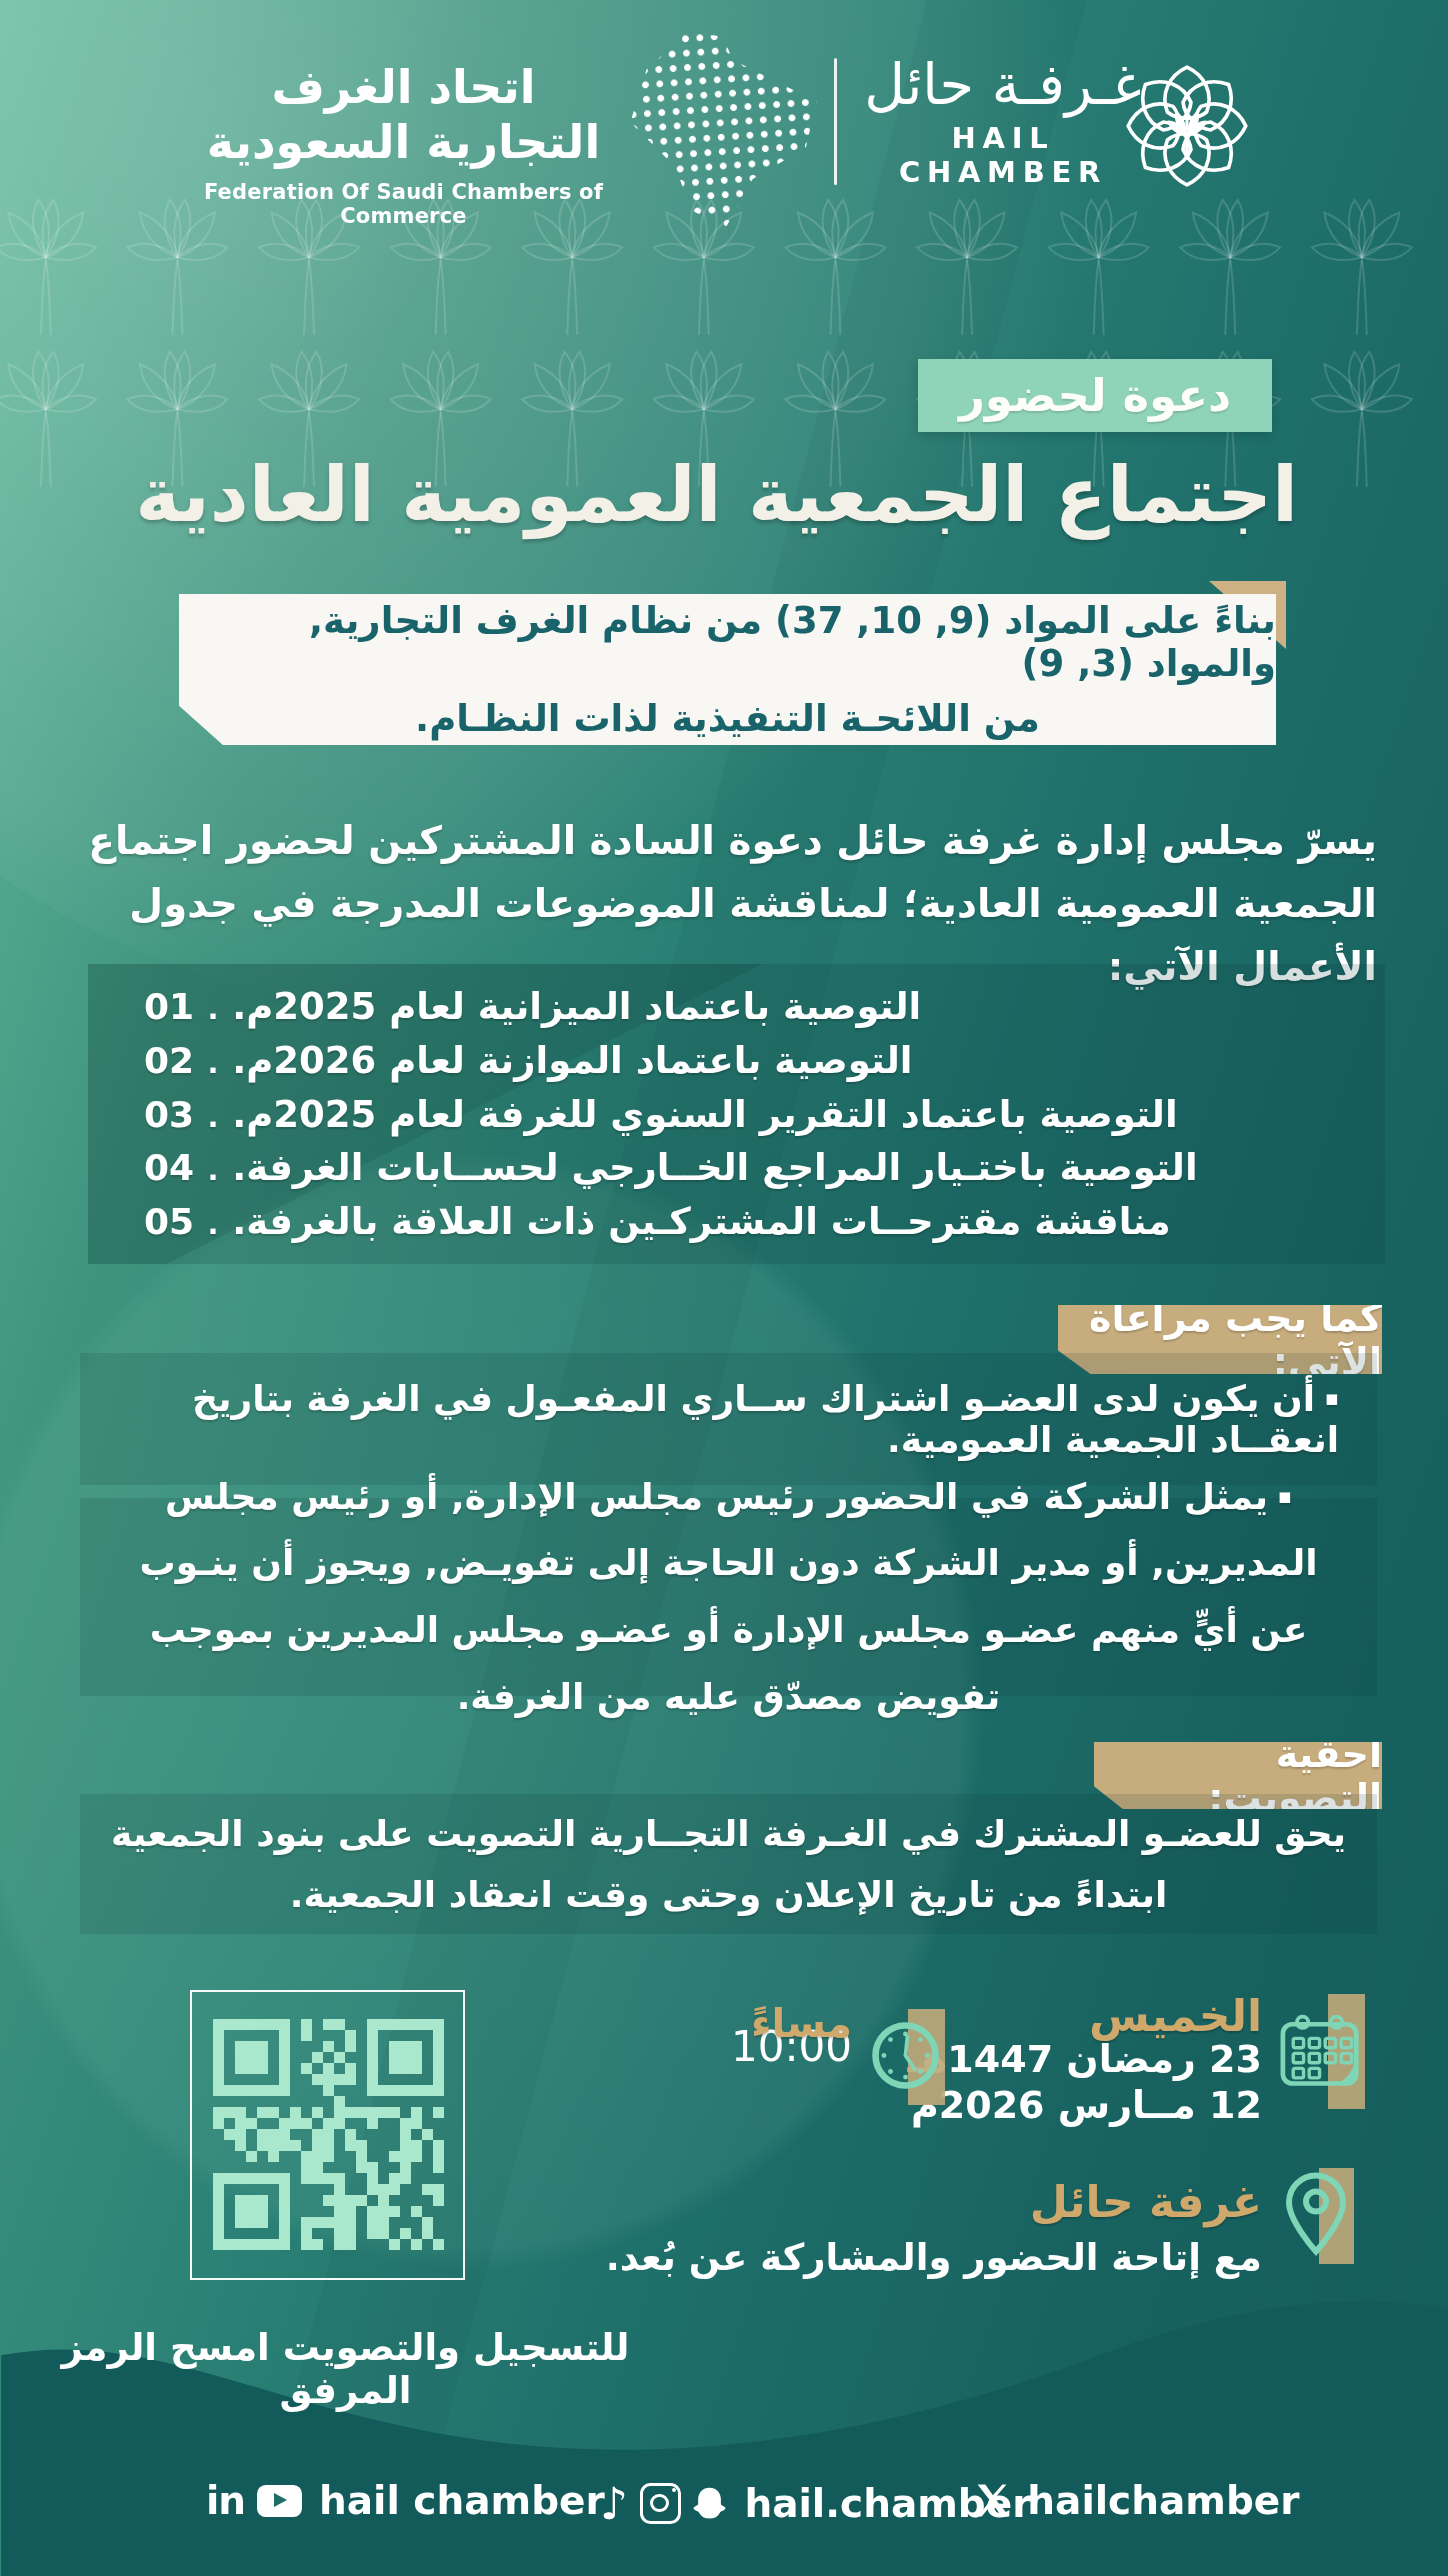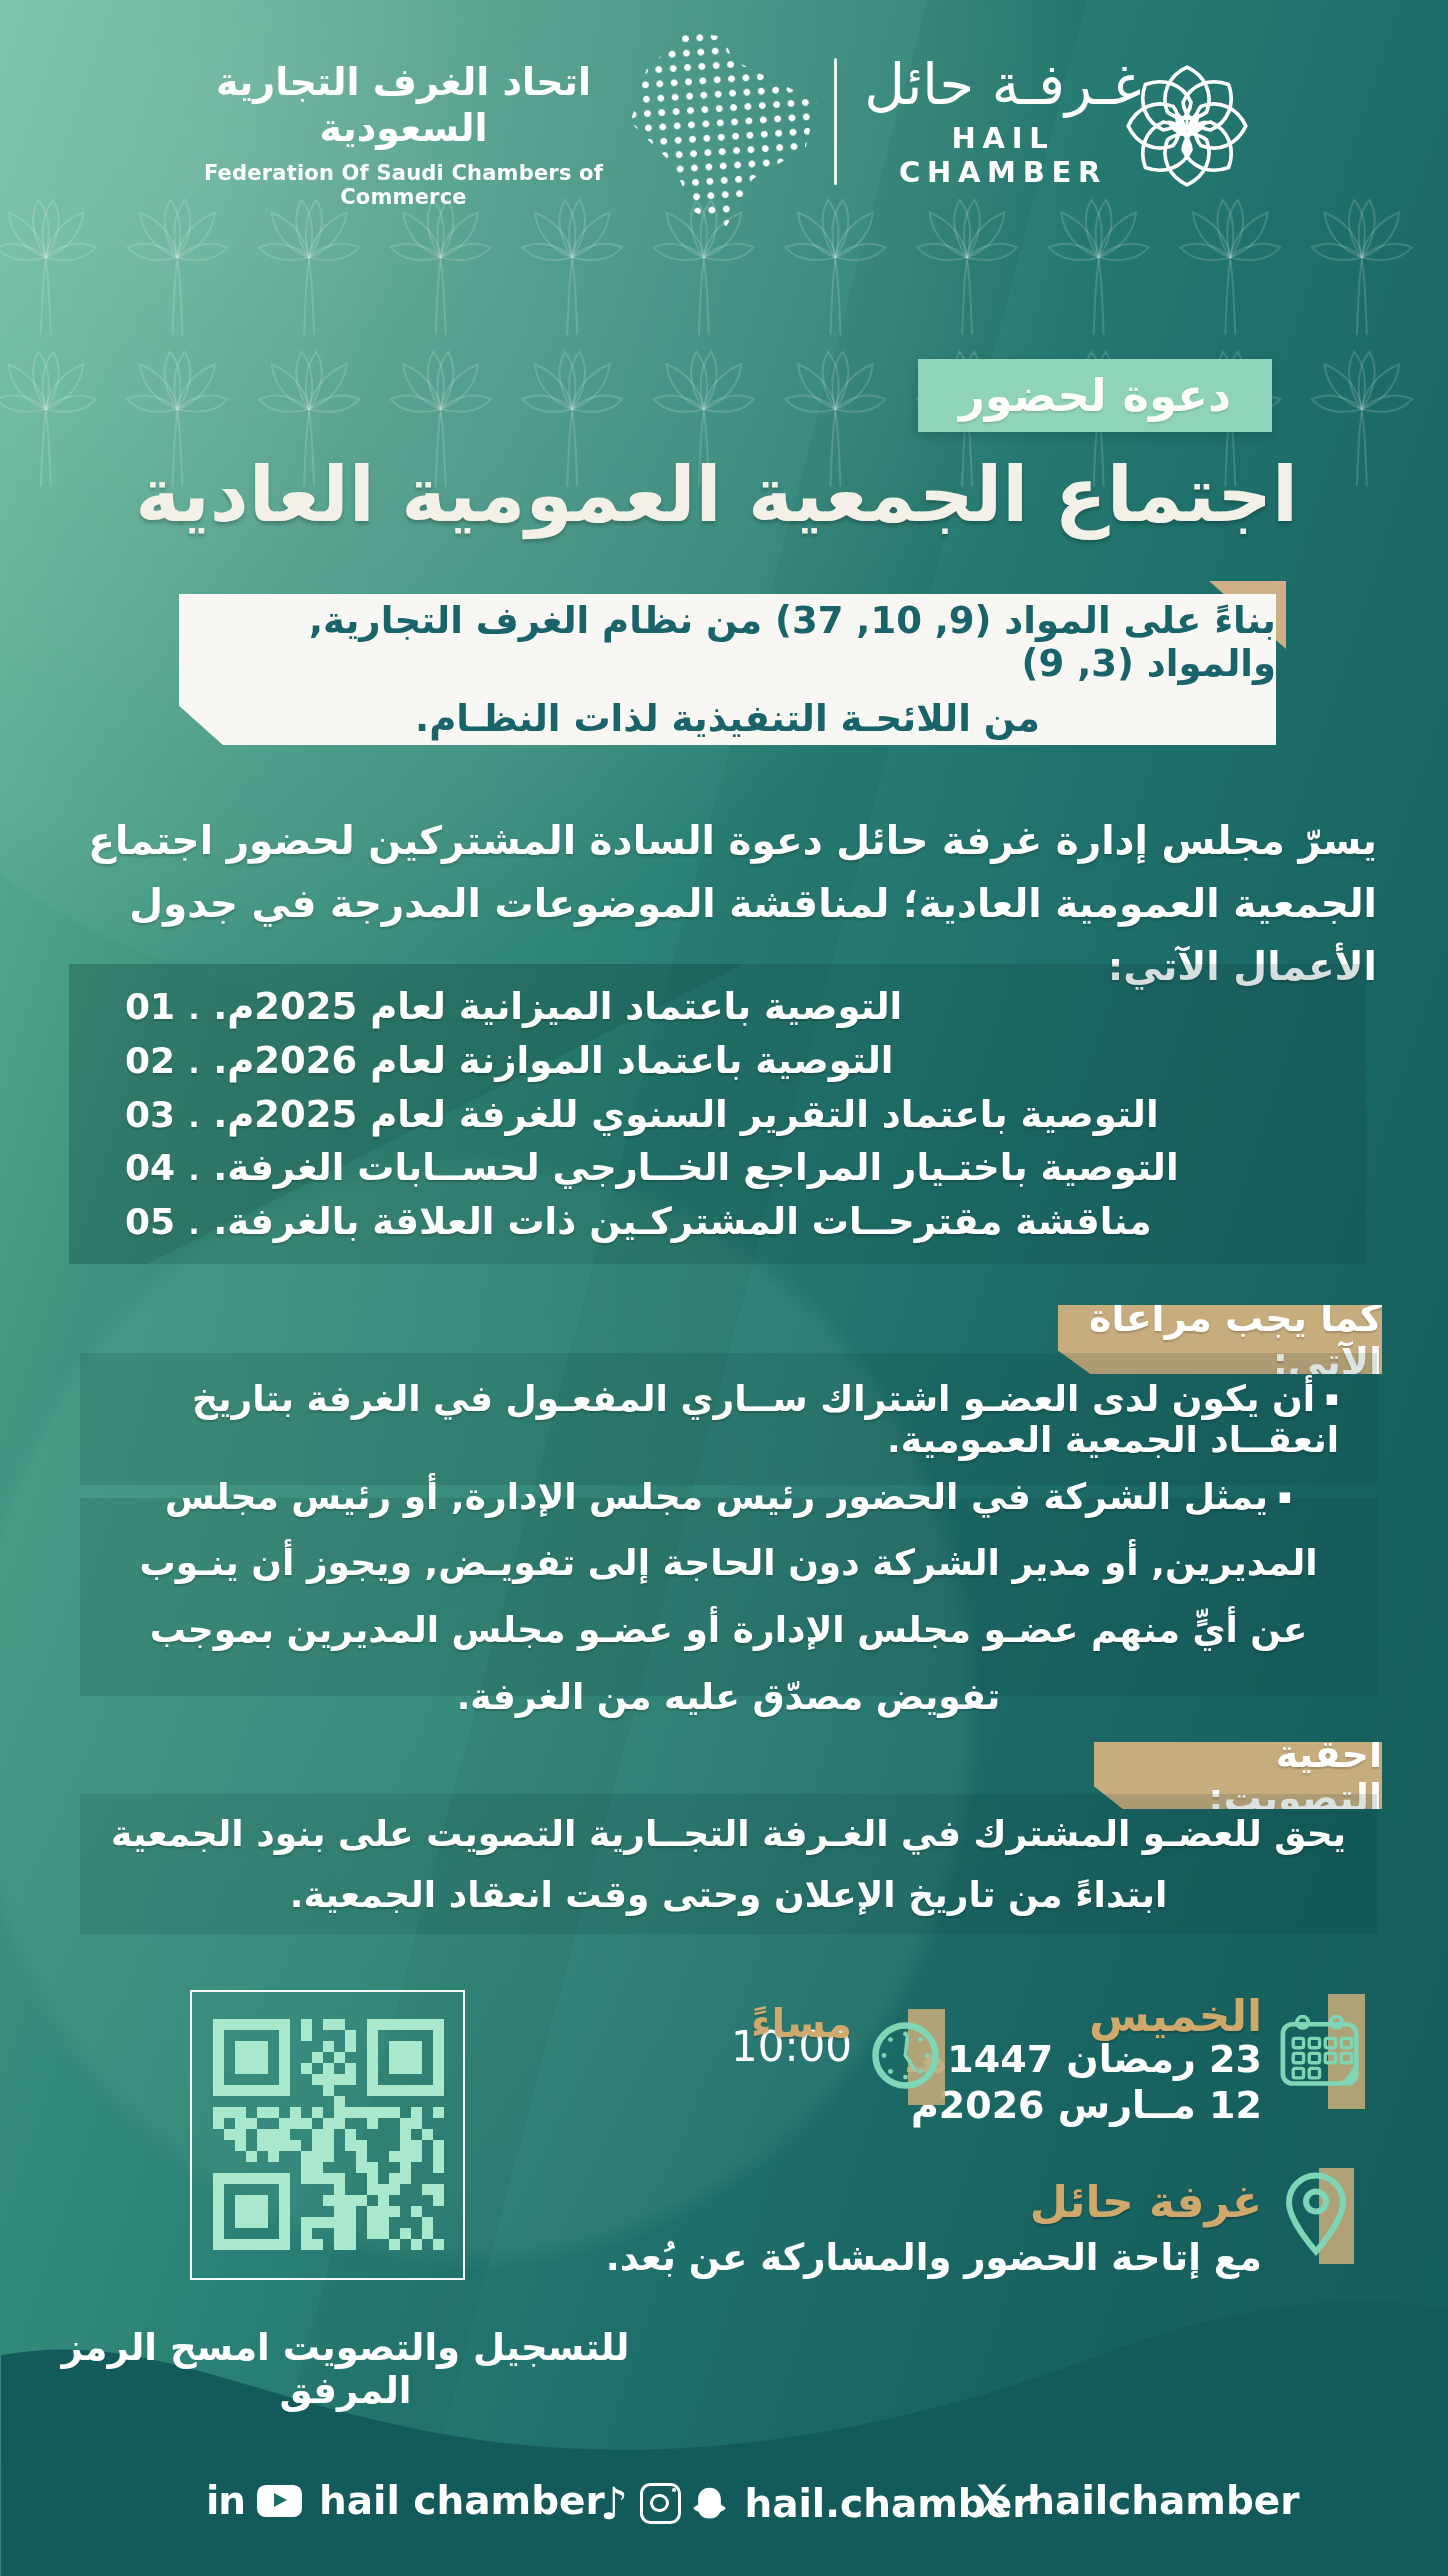--- a/index.html
+++ b/index.html
@@ -11,21 +11,21 @@
   .bg-sweep{left:-288px;top:-336px;width:1442px;height:1346px;border-radius:50%;
     background:radial-gradient(circle at 35% 35%, rgba(255,255,255,.20), rgba(255,255,255,.07) 55%, transparent 68%);}
   .bg-blob{left:-250px;top:923px;width:1442px;height:1576px;border-radius:50%;
     background:radial-gradient(closest-side, rgba(160,220,190,.13), rgba(160,220,190,.09) 68%, transparent 71%);}
   .bg-diag{left:0;top:0;width:1449px;height:2576px;background:rgba(0,34,32,.05);
     clip-path:polygon(64% 0,75% 0,28% 100%,17% 100%);}
   .bottom-wave{left:0;top:2240px;}
   .palm-band{left:0;top:190px;opacity:.95;}
   
   .fed-logo{left:197px;top:60px;width:413px;text-align:center;color:#fff;}
-  .fed-ar{font-size:38px;font-weight:800;line-height:1.2;}
+  .fed-ar{font-size:46px;font-weight:800;line-height:1.2;}
   .fed-en{font-size:21px;font-weight:700;margin-top:9.6px;letter-spacing:0.2px;}
   .map-dots{left:627px;top:29px;width:197px;height:197px;transform:rotate(-4deg);
     background:radial-gradient(circle, #fff 3px, transparent 3.7px);background-size:14.4px 14.4px;
     clip-path:polygon(34% 0%,52% 4%,56% 16%,97% 40%,90% 63%,62% 77%,47% 100%,30% 91%,23% 68%,2% 44%,12% 18%);}
   .hdr-divider{left:834px;top:58px;width:2.9px;height:127px;background:rgba(255,255,255,.9);border-radius:1.9px;}
   .hail-text{left:860px;top:53px;width:286px;text-align:center;color:#fff;}
   .hail-ar{font-size:56px;font-weight:400;line-height:1.15;}
   .hail-en{font-size:29px;font-weight:800;letter-spacing:6.7px;margin-top:3.8px;}
   .emblem{left:1117px;top:56px;}
   
@@ -37,21 +37,21 @@
   .corner-tri{left:1209px;top:581px;width:0;height:0;border-top:68px solid #cdb184;border-left:77px solid transparent;z-index:1;}
   .legal-box{left:179px;top:594px;width:1097px;height:151px;background:#f8f7f3;z-index:2;
     clip-path:polygon(0 0,100% 0,100% 100%,4% 100%,0 74%);
     display:flex;flex-direction:column;justify-content:center;align-items:center;gap:11.5px;
     box-shadow:0 9.6px 19px rgba(0,25,24,.22);direction:rtl;}
   .legal-line{font-size:37px;color:#19646a;font-weight:600;}
   .legal-line b{font-weight:800;}
   .intro{left:72px;right:72px;top:809px;text-align:right;direction:rtl;color:#fff;
     font-size:39px;font-weight:800;line-height:1.62;text-shadow:0 1.9px 2.9px rgba(0,0,0,.2);}
   
-  .agenda{left:69px;top:964px;width:1297px;height:300px;background:rgba(8,52,50,.16);}
+  .agenda{left:88px;top:964px;width:1297px;height:300px;background:rgba(8,52,50,.16);}
   .agenda::before{content:"";position:absolute;inset:0;background:rgba(5,40,38,.12);
     clip-path:polygon(0 0,52% 0,6% 100%,0 100%);}
   .agenda-list{position:absolute;inset:21px 56px;display:flex;flex-direction:column;justify-content:space-between;}
   .agenda-item{display:flex;flex-direction:row-reverse;align-items:baseline;gap:13.5px;color:#fff;
     text-shadow:0 1.9px 1.9px rgba(0,0,0,.18);direction:rtl;}
   .agenda-num{font-size:36px;font-weight:800;direction:ltr;}
   .agenda-sep{font-size:29px;font-weight:800;}
   .agenda-text{font-size:37px;font-weight:600;}
   
   .tan-head{background:#c7ad7e;color:#fff;display:flex;align-items:center;justify-content:center;

